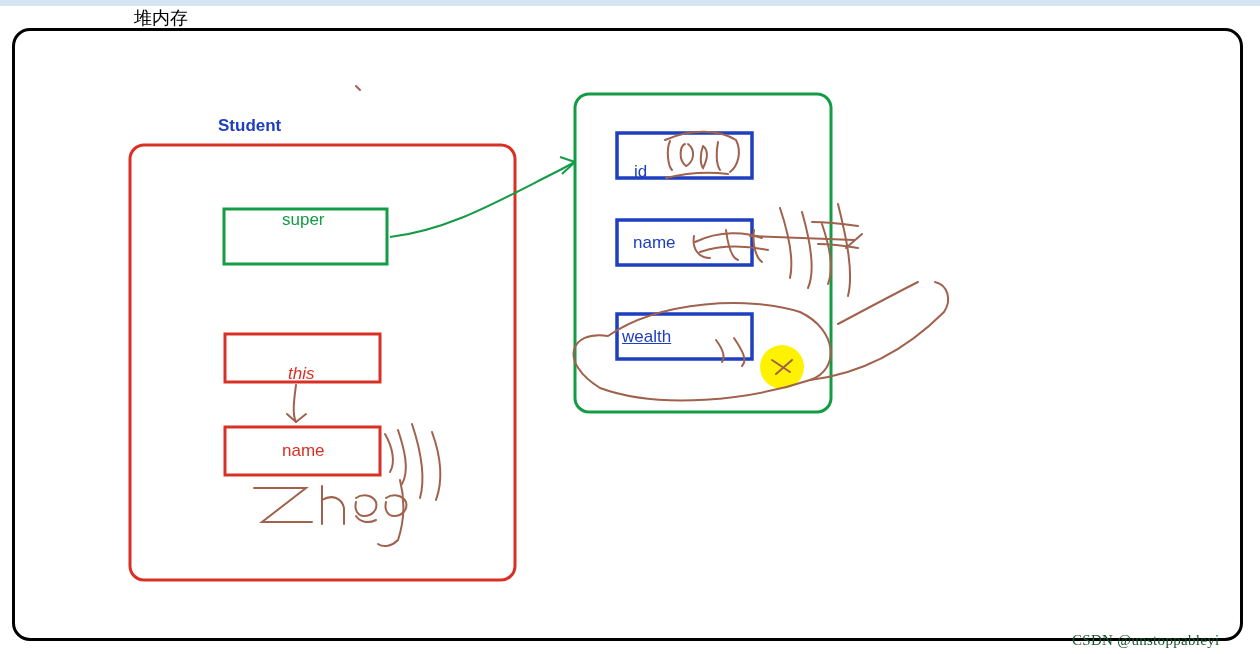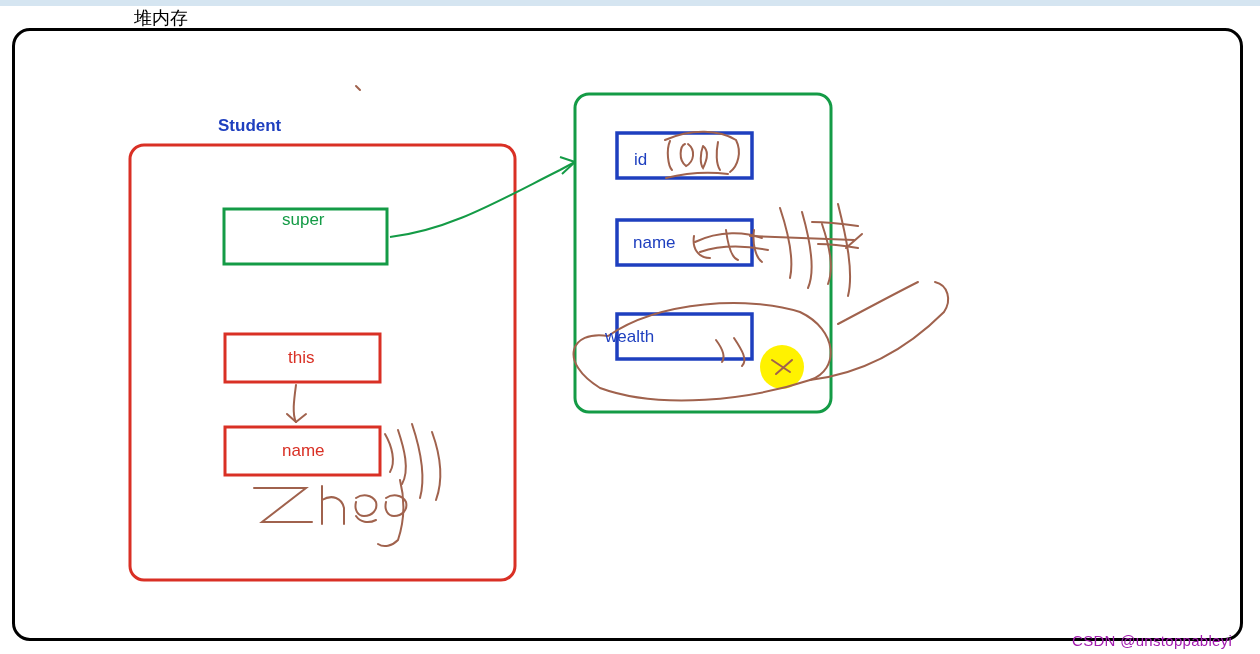--- a/index.html
+++ b/index.html
@@ -45,21 +45,21 @@
     height: 654px;
     pointer-events: none;
   }
   .text-overlay {
     position: absolute;
     font-size: 17px;
   }
   .c-blue   { color: #1e3fbf; }
   .c-green  { color: #149b46; }
   .c-red    { color: #d93025; }
-  .c-watermark { color: #a21caf; font-size: 15px; letter-spacing: .3px; }
+  .c-watermark { color: #14532d; font-size: 15px; letter-spacing: .3px; font-family: Liberation Serif, serif; }
 </style>
 </head>
 <body>
 
 <div class="top-bar"></div>
 <div class="heap-label">堆内存</div>
 <div class="heap-frame"></div>
 
 <svg class="svg-layer" viewBox="0 0 1260 654">
 
@@ -147,23 +147,23 @@
              M 398 540 C 392 546, 384 548, 378 544"></path>
 
     <path d="M 356 86 L 360 90"></path>
   </g>
 </svg>
 
 <div class="text-overlay c-blue" style="left:218px; top:116px;font-weight:bold;">Student</div>
 
 <div class="text-overlay c-green" style="left:282px; top:210px;">super</div>
 
-<div class="text-overlay c-red" style="left:288px; top:348px;">this</div>
+<div class="text-overlay c-red" style="left:288px; top:364px;font-style:italic;">this</div>
 
 <div class="text-overlay c-red" style="left:282px; top:441px;">name</div>
 
-<div class="text-overlay c-blue" style="left:634px; top:150px;">id</div>
+<div class="text-overlay c-blue" style="left:634px; top:162px;">id</div>
 
 <div class="text-overlay c-blue" style="left:633px; top:233px;">name</div>
 
-<div class="text-overlay c-blue" style="left:605px; top:327px;">wealth</div>
+<div class="text-overlay c-blue" style="left:622px; top:327px;text-decoration:underline;">wealth</div>
 
 <div class="text-overlay c-watermark" style="left:1072px; top:632px;">CSDN @unstoppableyi</div>
 
 </body></html>

